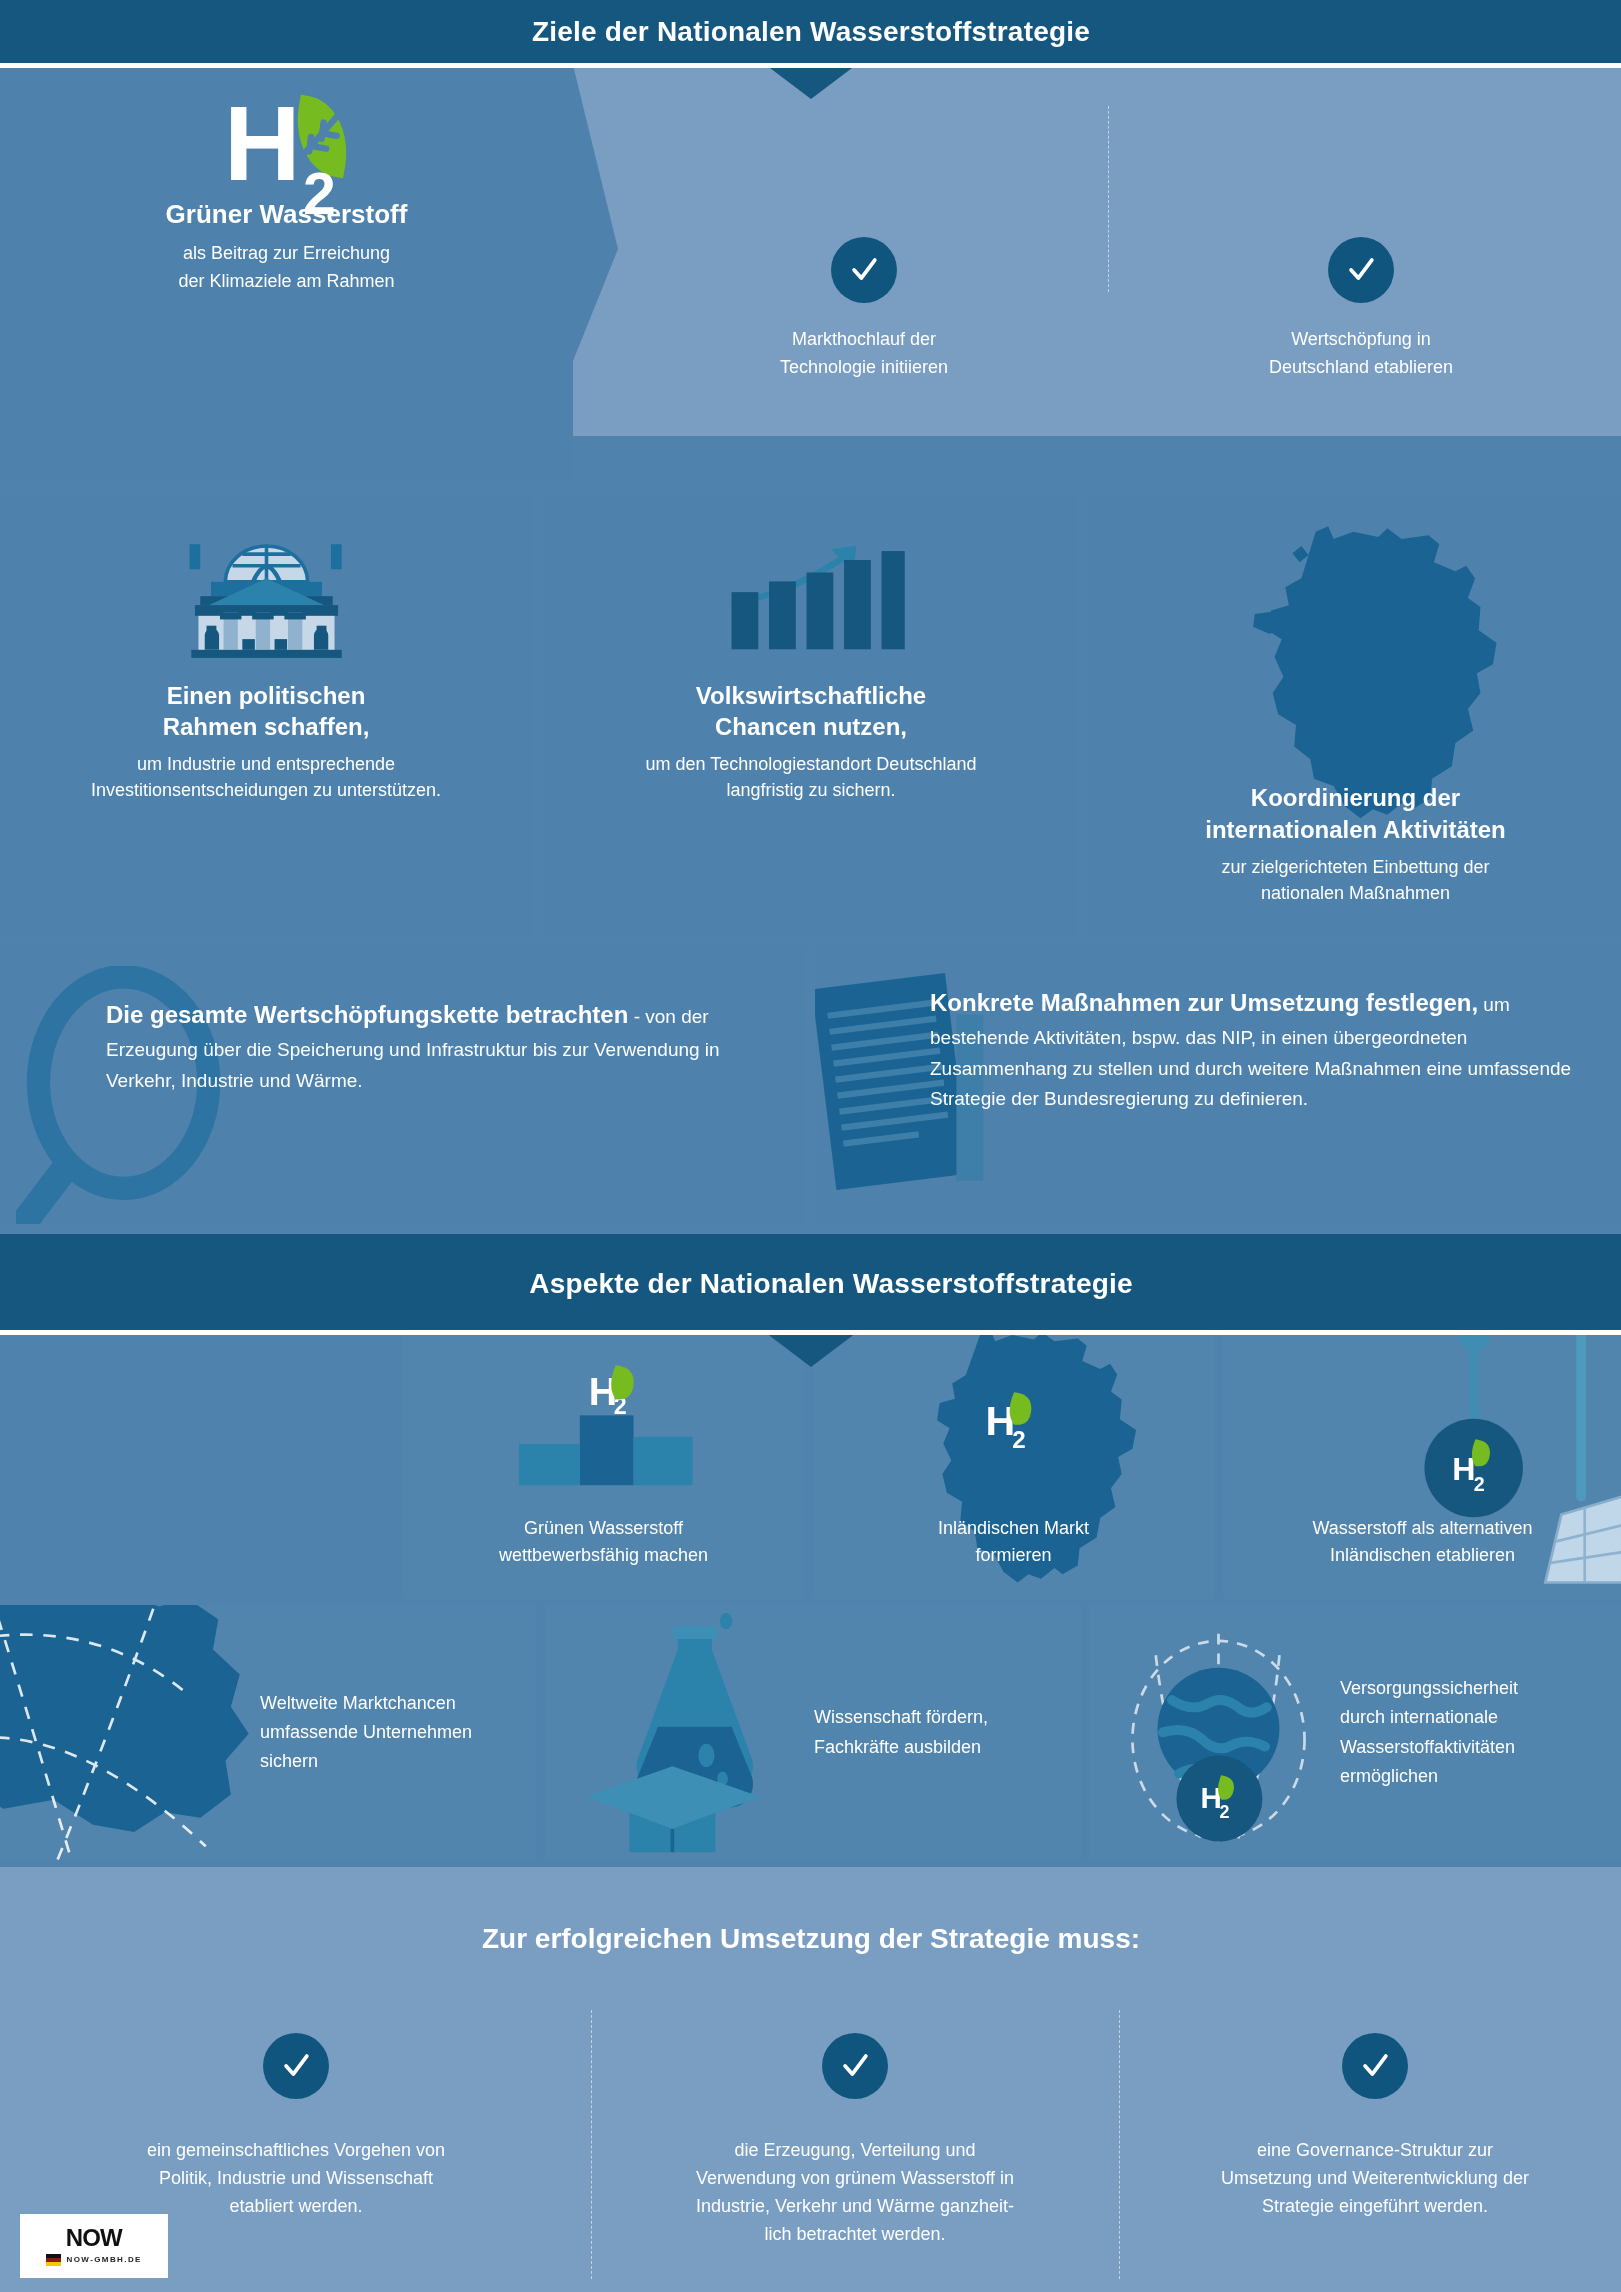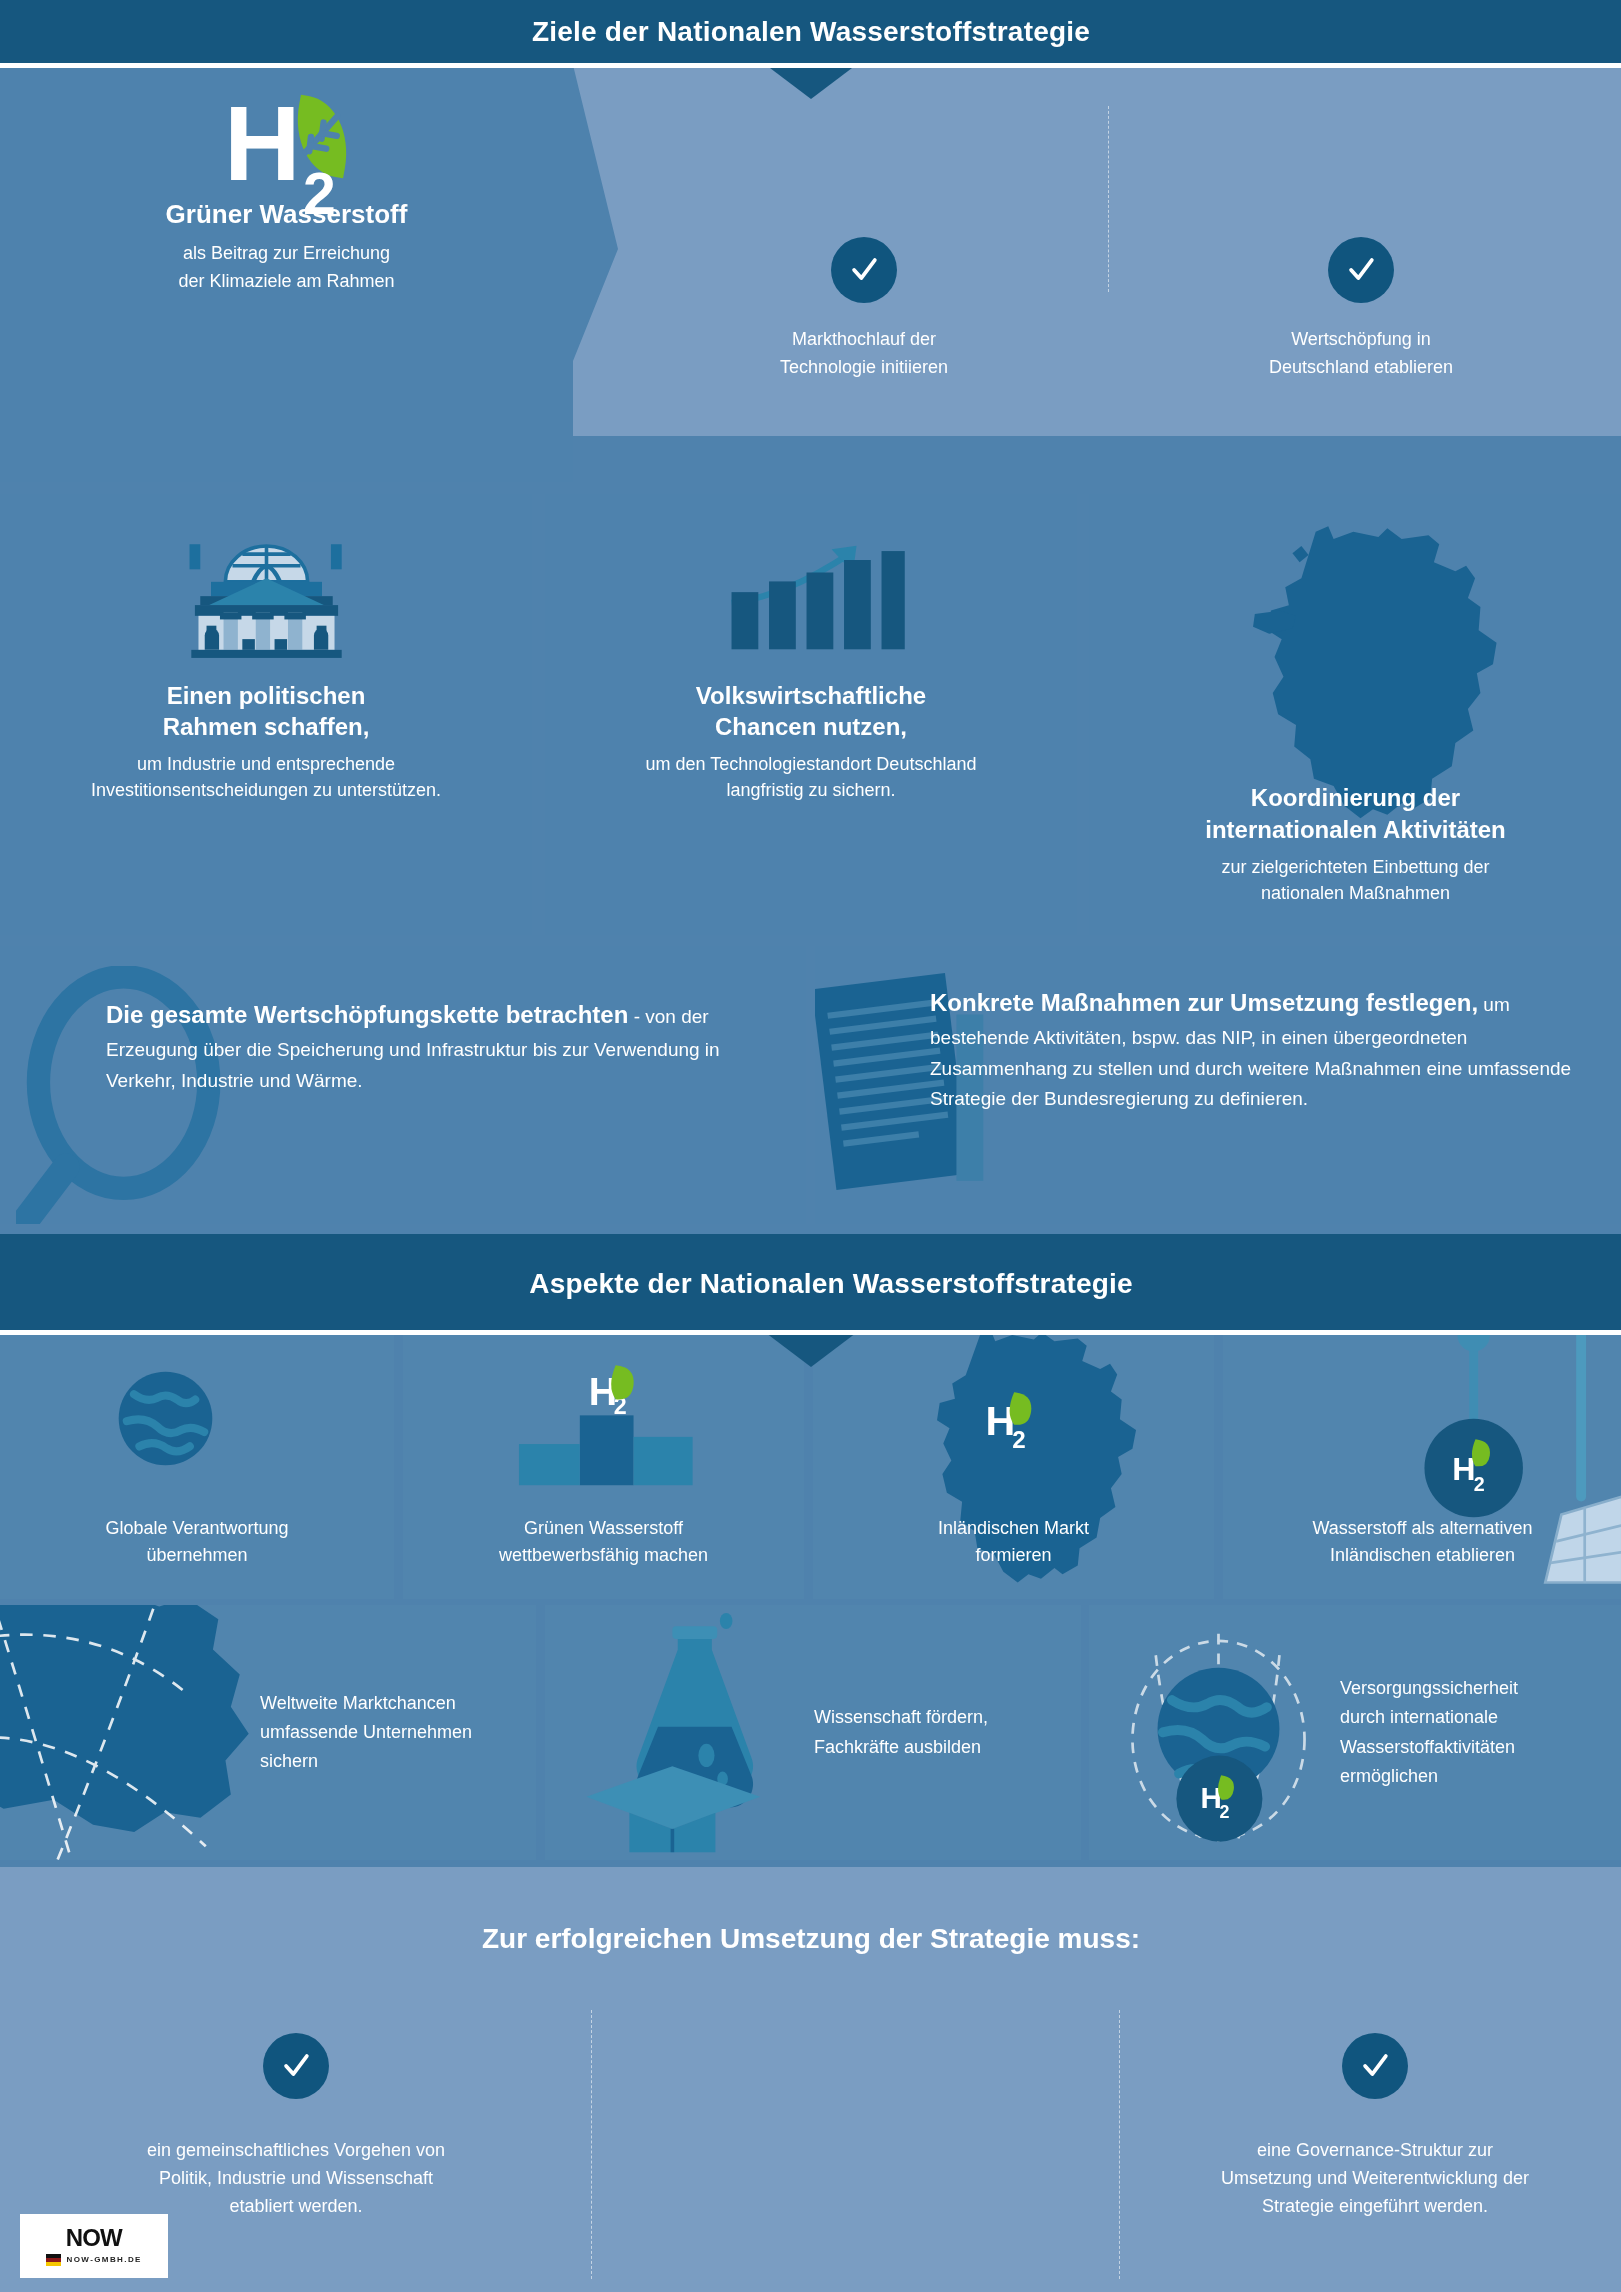--- a/index.html
+++ b/index.html
@@ -321,30 +321,20 @@
   </div>
 
   <div id="sec2head" class="band-dark">
     <div class="band-title t">Aspekte der Nationalen Wasserstoffstrategie</div>
   </div>
   <div class="divider-white" style="top:1330px;"></div>
   <div class="notch" style="top:1333px;"></div>
 
   <div id="asp1">
 
-    <div class="aspcard" style="left:0;width:394px;">
-      <svg class="ic" style="left:116px;top:34px;" width="99" height="99" viewBox="0 0 110 110">
-        <circle cx="55" cy="55" r="52" fill="#1a6392"></circle>
-        <path d="M20 28 q14 10 26 4 q10 -6 22 2 q10 8 20 0 M12 58 q20 -6 34 6 q12 12 26 4 q12 -6 26 2 M26 86 q16 -8 30 2 q12 8 26 -2" stroke="#2b83ab" stroke-width="9" fill="none" stroke-linecap="round"></path>
-      </svg>
-      <div class="lbl">
-        <div>Globale Verantwortung</div>
-          <div>übernehmen</div>
-      </div>
-    </div>
 
     <div class="aspcard" style="left:403px;width:401px;">
       <svg class="ic" style="left:107px;top:23px;" width="188" height="130" viewBox="0 0 210 145">
         <rect x="78" y="64" width="60" height="78" fill="#1a6392"></rect>
         <rect x="10" y="96" width="68" height="46" fill="#2b83ab"></rect>
         <rect x="138" y="88" width="66" height="54" fill="#2b83ab"></rect>
         <text x="88" y="52" font-family="Liberation Sans" font-size="44" font-weight="bold" fill="#fff">H</text>
         <text x="116" y="62" font-family="Liberation Sans" font-size="26" font-weight="bold" fill="#fff">2</text>
         <path d="M118 8 q22 2 20 22 q-2 18 -20 16 q-10 -14 0 -38z" fill="#76bc21"></path>
       </svg>
@@ -478,20 +468,33 @@
             <path d="M9 20 L17 29 L32 9" stroke="#fff" stroke-width="4.2" fill="none" stroke-linecap="round" stroke-linejoin="round"></path>
           </svg>
       </div>
       <div class="lbl">
         <div>ein gemeinschaftliches Vorgehen von</div>
         <div>Politik, Industrie und Wissenschaft</div>
         <div>etabliert werden.</div>
       </div>
     </div>
 
+    <div class="bcol" style="left:613px;width:484px;">
+      <div class="check">
+        <svg viewBox="0 0 40 40">
+            <path d="M9 20 L17 29 L32 9" stroke="#fff" stroke-width="4.2" fill="none" stroke-linecap="round" stroke-linejoin="round"></path>
+          </svg>
+      </div>
+      <div class="lbl">
+        <div>die Erzeugung, Verteilung und</div>
+        <div>Verwendung von grünem Wasserstoff in</div>
+        <div>Industrie, Verkehr und Wärme ganzheit-</div>
+        <div>lich betrachtet werden.</div>
+      </div>
+    </div>
 
     <div class="bcol" style="left:1151px;width:448px;">
       <div class="check">
         <svg viewBox="0 0 40 40">
             <path d="M9 20 L17 29 L32 9" stroke="#fff" stroke-width="4.2" fill="none" stroke-linecap="round" stroke-linejoin="round"></path>
           </svg>
       </div>
       <div class="lbl">
         <div>eine Governance-Struktur zur</div>
         <div>Umsetzung und Weiterentwicklung der</div>

